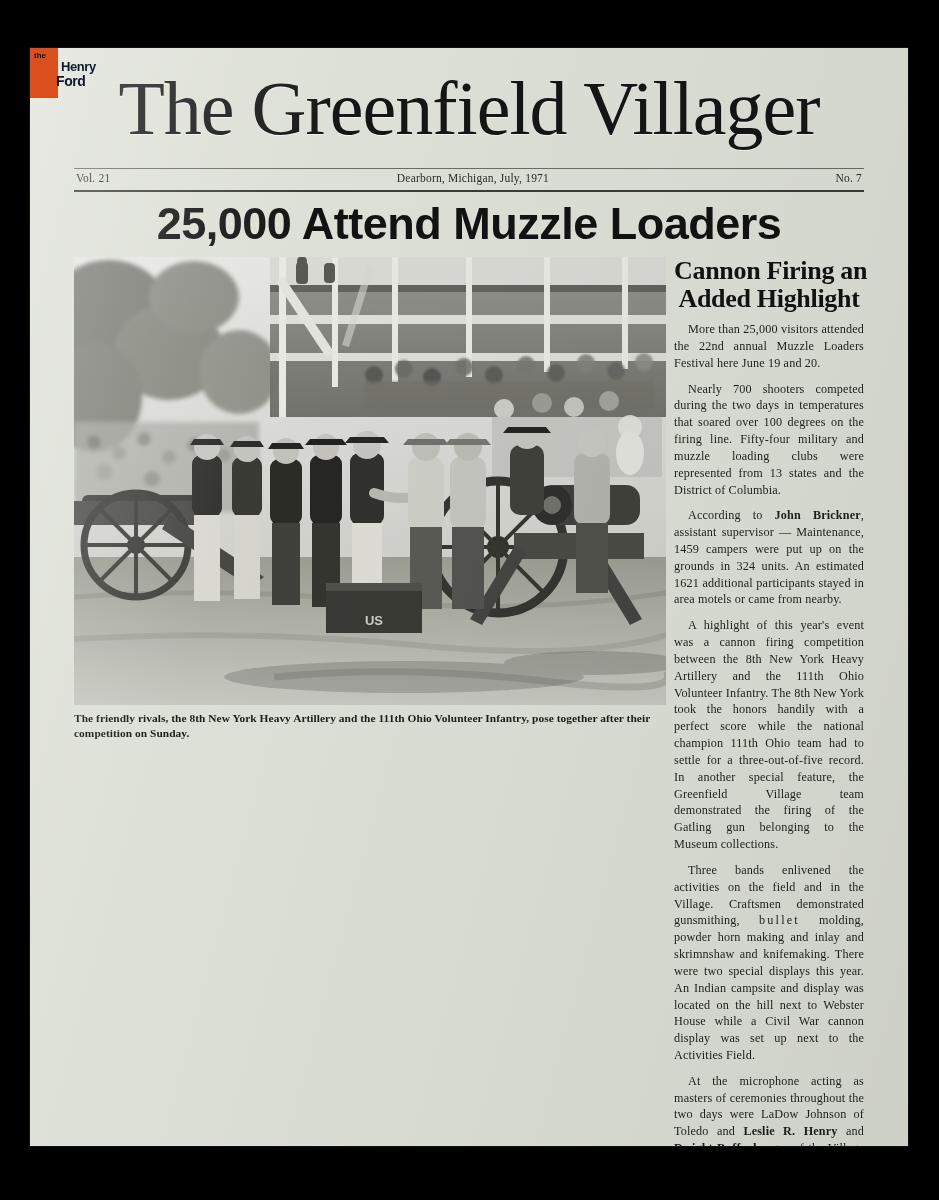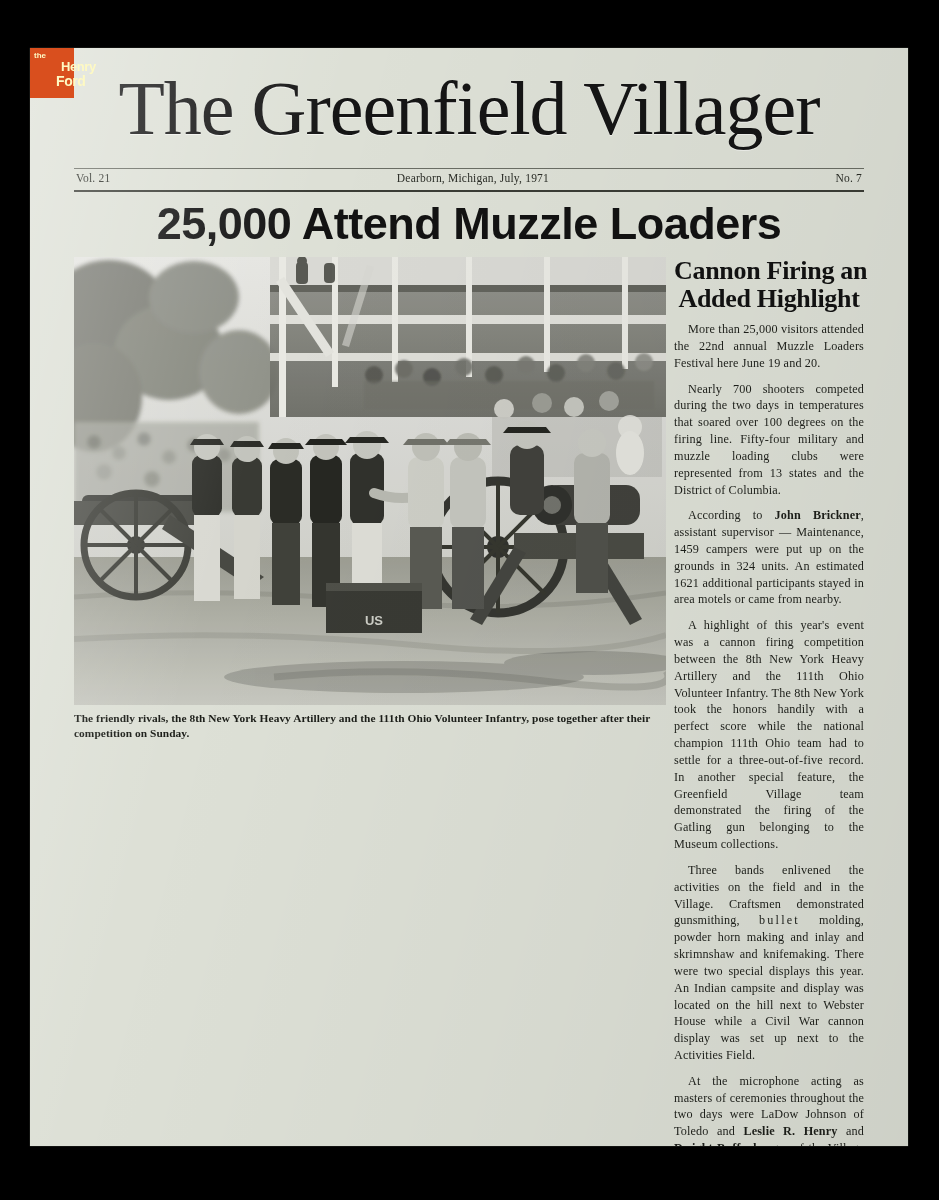--- a/index.html
+++ b/index.html
@@ -17,22 +17,22 @@
   }
   #page:after{
     content:"";position:absolute;inset:0;pointer-events:none;
     background:linear-gradient(105deg,rgba(255,255,255,.30) 0%,rgba(255,255,255,0) 28%,
                rgba(0,0,0,.035) 70%,rgba(0,0,0,.07) 100%);
   }
   .inner{position:absolute;left:44px;top:0;width:790px;}
 
   
   #logo{
-    position:absolute;left:0;top:0;width:44px;height:50px;background:#d94f1e;
-    color:#fef9c3;z-index:40;
+    position:absolute;left:0;top:0;width:28px;height:50px;background:#d94f1e;
+    color:#0f172a;z-index:40;
     font-family:"Liberation Sans",sans-serif;font-weight:bold;
     line-height:1;text-align:left;
   }
   #logo .l-the{position:absolute;left:4px;top:4px;font-size:8px;font-weight:bold;}
   #logo .l-henry{position:absolute;left:11px;top:12px;font-size:13px;letter-spacing:-.4px;margin-left:20px;}
   #logo .l-ford{position:absolute;left:11px;top:26px;font-size:14px;letter-spacing:-.4px;padding-left:15px;}
 
   
   #masthead{
     text-align:center;font-family:"Liberation Serif",serif;

